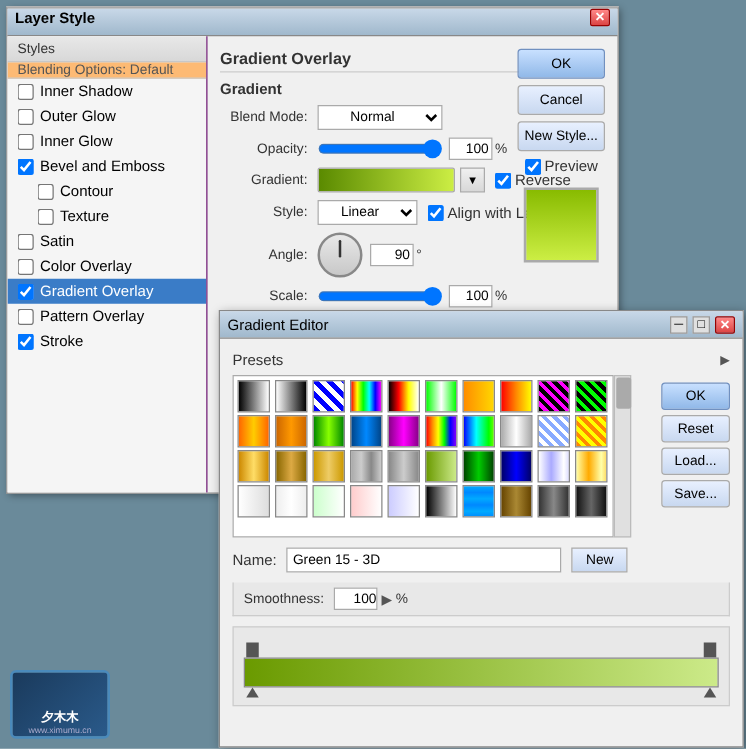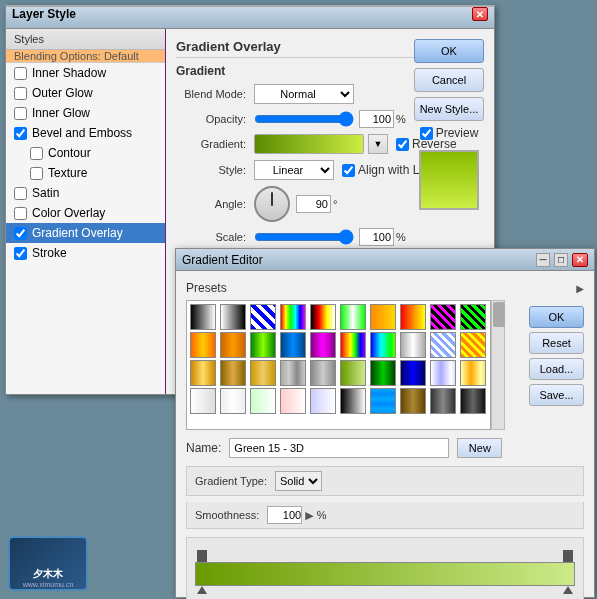--- a/index.html
+++ b/index.html
@@ -422,20 +422,24 @@
       <div class="style-item">
         <input type="checkbox" style=""> 
           <span>Color Overlay</span>
       </div>
 
       <div class="style-item active">
         <input type="checkbox" checked="" style=""> 
           <span>Gradient Overlay</span>
       </div>
 
+      <div class="style-item">
+        <input type="checkbox" style=""> 
+          <span>Pattern Overlay</span>
+      </div>
 
       <div class="style-item">
         <input type="checkbox" checked="" style=""> 
           <span>Stroke</span>
       </div>
     </div>
 
     <div class="right-panel">
       <div class="section-title">Gradient Overlay</div>
       <div class="sub-section-title">Gradient</div>
@@ -587,26 +591,20 @@
       <div class="btn-small">Load...</div>
       <div class="btn-small">Save...</div>
     </div>
 
     <div class="name-row">
       <span class="name-label">Name:</span>
       <input type="text" class="name-input" value="Green 15 - 3D" style="">
       <button class="new-btn">New</button>
     </div>
 
-    <div class="gradient-type-row">
-      <span style="font-size:11px;color:#333;margin-right:8px;">Gradient Type:</span>
-      <select style="height:20px;border:1px solid #aaa;font-size:11px;">
-        <option>Solid</option>
-      </select>
-    </div>
 
     <div class="smoothness-row">
       <span style="font-size:11px;color:#333;margin-right:8px;">Smoothness:</span>
       <input type="text" style="width: 35px; height: 18px; border: 1px solid rgb(170, 170, 170); text-align: right; font-size: 11px;" value="100">
       <span style="margin:0 3px;font-size:11px;color:#555;">▶</span>
       <span style="font-size:11px;color:#333;">%</span>
     </div>
 
     <div class="gradient-bar-section">
       <div style="position:relative;padding-top:8px;">

